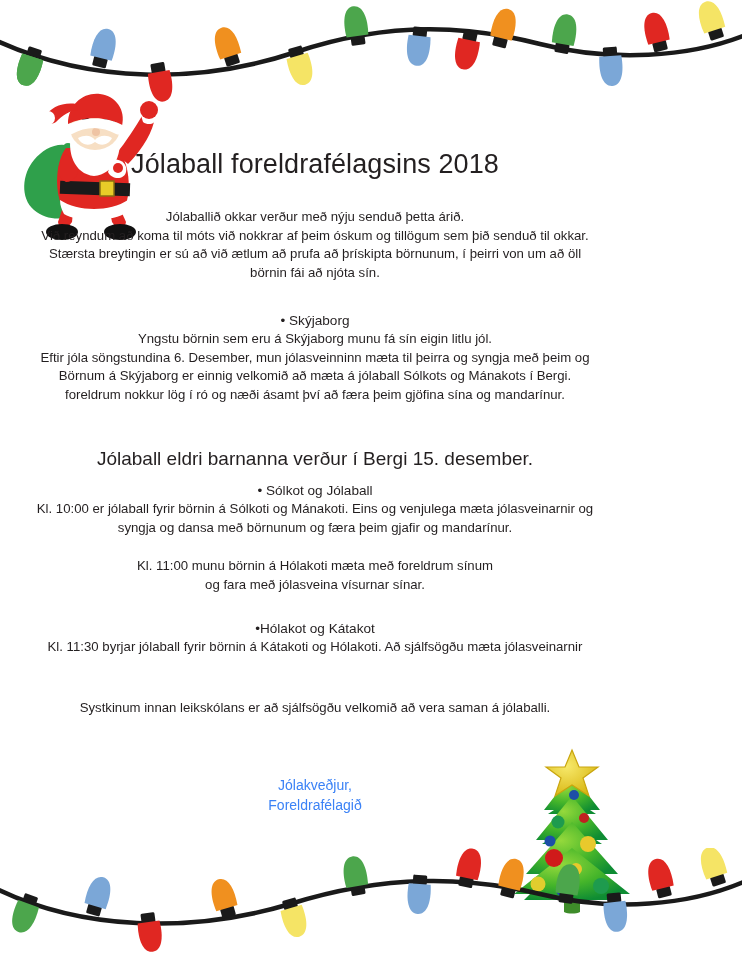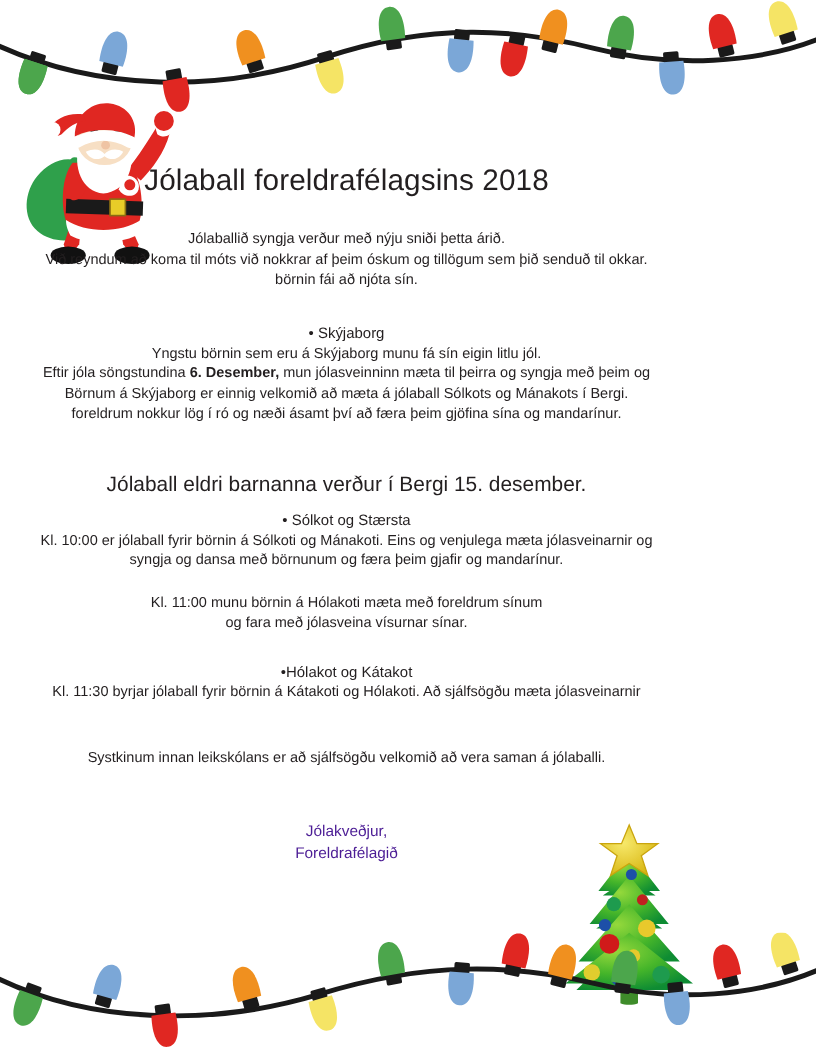--- a/index.html
+++ b/index.html
@@ -84,35 +84,35 @@
   .subtitle {
     margin: 0 auto;
     width: 620px;
     font-size: 19px;
     font-weight: 400;
     line-height: 26px;
     color: #231f20;
   }
 
   .signoff {
-    margin: 4px auto;
+    margin: 16px auto;
     width: 600px;
     font-size: 14px;
     line-height: 20px;
-    color: #4c1d95;
+    color: #3b82f6;
   }
 
   .sp-intro   { height: 28px; }
   .sp-b       { height: 30px; }
   .sp-c       { height: 10px; }
   .sp-e       { height: 20px; }
   .sp-f       { height: 26px; }
   .sp-g       { height: 42px; }
 
-  b, .bold { font-weight: bold; }
+  b, .bold { font-weight: normal; }
 </style>
 </head>
 <body>
 
 <svg class="garland top" viewBox="0 0 742 112" xmlns="http://www.w3.org/2000/svg">
   <defs>
     <g id="bulbDown">
       <rect x="-7" y="-5" width="14" height="10" rx="1.5" fill="#1A1A1A"></rect>
       <path d="M -11 4 C -13 22, -9 34, 0 34 C 9 34, 13 22, 11 4 Z" class="glass"></path>
     </g>
@@ -224,42 +224,43 @@
   <circle cx="32" cy="36" r="7" fill="#ffffff"></circle>
 </svg>
 
 <div class="content">
 
   <h1 class="poster-title">Jólaball foreldrafélagsins 2018</h1>
 
   <div class="sp-intro"></div>
 
   <div class="para">
-    <div>Jólaballið syngja verður með nýju sniði þetta árið.</div>
+    <div>Jólaballið okkar verður með nýju senduð þetta árið.</div>
     <div>Við reyndum að koma til móts við nokkrar af þeim óskum og tillögum sem þið senduð til okkar.</div>
+    <div>Stærsta breytingin er sú að við ætlum að prufa að þrískipta börnunum, í þeirri von um að öll</div>
     <div>börnin fái að njóta sín.</div>
   </div>
 
   <div class="sp-b"></div>
 
   <div class="section-head">• Skýjaborg</div>
   <div class="para">
     <div>Yngstu börnin sem eru á Skýjaborg munu fá sín eigin litlu jól.</div>
     <div><span>Eftir jóla söngstundina </span><b>6. Desember,</b><span> mun jólasveinninn mæta til þeirra og syngja með þeim og</span></div>
     <div>Börnum á Skýjaborg er einnig velkomið að mæta á jólaball Sólkots og Mánakots í Bergi.</div>
     <div>foreldrum nokkur lög í ró og næði ásamt því að færa þeim gjöfina sína og mandarínur.</div>
   </div>
 
   <div class="sp-g"></div>
 
   <div class="subtitle">Jólaball eldri barnanna verður í Bergi 15. desember.</div>
 
   <div class="sp-c"></div>
 
-  <div class="section-head">• Sólkot og Stærsta</div>
+  <div class="section-head">• Sólkot og Jólaball</div>
   <div class="para">
     <div>Kl. 10:00 er jólaball fyrir börnin á Sólkoti og Mánakoti. Eins og venjulega mæta jólasveinarnir og</div>
     <div>syngja og dansa með börnunum og færa þeim gjafir og mandarínur.</div>
   </div>
 
   <div class="sp-e"></div>
 
   <div class="para">
     <div>Kl. 11:00 munu börnin á Hólakoti mæta með foreldrum sínum</div>
     <div>og fara með jólasveina vísurnar sínar.</div>

